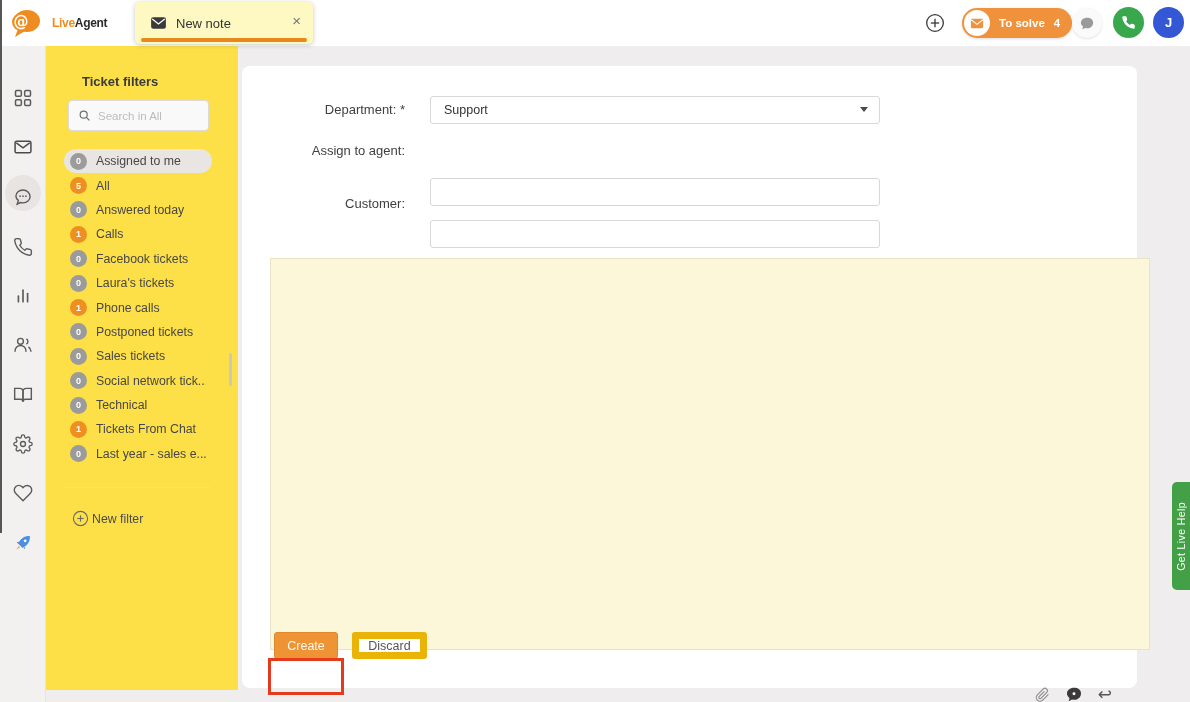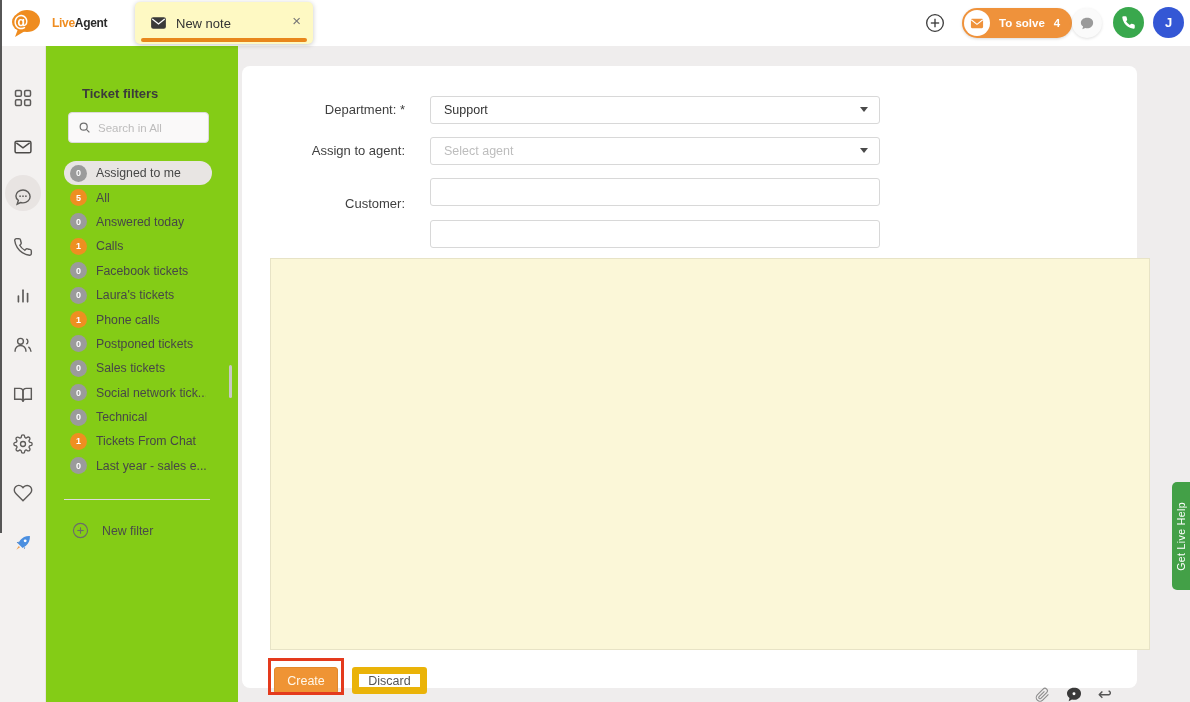--- a/index.html
+++ b/index.html
@@ -32,60 +32,60 @@
   .avatar { position:absolute; left:1153px; top:7px; width:31px; height:31px; background:#3457d5;
             color:#fff; font-size:13px; font-weight:bold; }
 
   
   .rail { position:absolute; left:0; top:46px; width:46px; height:656px; background:#f3f1f0; border-right:1px solid #e6e3e1; }
   .rail-icon { position:absolute; left:13px; width:20px; height:20px; color:#5d5b59; }
   .rail-active-bg { position:absolute; left:5px; top:129px; width:36px; height:36px; border-radius:50%; background:#e8e4e2; }
   .dark-edge { position:absolute; left:0; top:0; width:2px; height:533px; background:#565656; z-index:9; }
 
   
-  .filters { position:absolute; left:46px; top:46px; width:192px; height:656px; background:#84cc16; }
+  .filters { position:absolute; left:46px; top:34px; width:192px; height:656px; background:#fde047; }
   .filters-title { position:absolute; left:36px; top:40px; font-size:13px; font-weight:bold; color:#3b3b3b; }
   .search-box { position:absolute; left:22px; top:66px; width:141px; height:31px; background:#faf9f9;
                 border:1px solid #dcdada; border-radius:4px; display:flex; align-items:center; }
   .search-box input { border:none; outline:none; background:transparent; font-size:11.5px; color:#555;
                       width:100px; margin-left:7px; font-family:"Liberation Sans", sans-serif; }
   .search-box input::placeholder { color:#bdbcbc; }
   .search-icon { margin-left:9px; display:flex; }
 
   .filter-list { position:absolute; left:18px; top:115px; width:148px; display:flex; flex-direction:column; }
   .filter-item { display:flex; align-items:center; gap:9px; height:24.4px; padding:0 6px; border-radius:13px; cursor:pointer; }
   .filter-item.selected { background:#e8e5e3; }
   .badge { width:17px; height:17px; min-width:17px; border-radius:50%; color:#fff; font-size:9px; font-weight:bold;
            display:flex; align-items:center; justify-content:center; }
   .badge-orange { background:#ee8f21; }
   .badge-gray { background:#9b9b9b; }
   .filter-label { font-size:12.3px; color:#474747; white-space:nowrap; overflow:hidden; }
 
   .filters-divider { position:absolute; left:18px; top:453px; width:146px; height:1px; background:#dddbdb; }
-  .new-filter { position:absolute; left:26px; top:476px; display:flex; align-items:center; gap:13px; cursor:pointer; }
+  .new-filter { position:absolute; left:26px; top:476px; display:flex; align-items:center; gap:3px; cursor:pointer; }
   .new-filter-label { font-size:12.3px; color:#4a4a4a; }
   .panel-scrollbar { position:absolute; left:183px; top:319px; width:3px; height:33px; background:#c9c7c6; border-radius:2px; }
 
   
   .card { position:absolute; left:242px; top:66px; width:895px; height:622px; background:#fff; border-radius:8px; }
   .form-label { position:absolute; width:160px; right:770px; text-align:right; font-size:13px; color:#3f3f3f; line-height:28px; }
   .form-field { position:absolute; left:188px; width:450px; height:28px; border:1px solid #d8d8d8; border-radius:3px;
                 background:#fff; display:flex; align-items:center; }
   .field-value { font-size:12.5px; color:#333; margin-left:13px; }
   .field-placeholder { font-size:12.5px; color:#bdbdbd; margin-left:13px; }
   .field-caret { position:absolute; right:11px; top:10px; width:0; height:0;
                  border-left:4px solid transparent; border-right:4px solid transparent; border-top:5px solid #4a4a4a; }
   .form-field input { border:none; outline:none; width:100%; height:100%; margin:0 13px; font-size:12.5px;
                       color:#333; background:transparent; font-family:"Liberation Sans", sans-serif; }
 
   .editor { position:absolute; left:28px; top:192px; width:880px; height:392px; background:#fbf7d8;
             border:1px solid #e7e3c6; resize:none; outline:none; font-family:"Liberation Sans", sans-serif;
             font-size:13px; color:#333; padding:10px; }
 
-  .btn { position:absolute; top:601px; height:27px; border-radius:3px; font-size:12.5px; cursor:pointer;
+  .btn { position:absolute; top:566px; height:27px; border-radius:3px; font-size:12.5px; cursor:pointer;
          display:flex; align-items:center; justify-content:center; font-family:"Liberation Sans", sans-serif; }
   .btn-create { left:32px; width:64px; background:#ef9434; color:#fff7e9; border:1px solid #e1882c; }
   .btn-discard { left:110px; width:75px; background:#fff; color:#555; border:7px solid #eab308; }
   .annotation-box { position:absolute; left:26px; top:592px; width:76px; height:37px;
                     border:3px solid #e43a1d; z-index:8; pointer-events:none; }
 
   .editor-tools { position:absolute; right:25px; top:620px; display:flex; align-items:center; gap:16px; }
   .return-icon { font-size:17px; color:#555; line-height:1; }
 
   
@@ -341,24 +341,20 @@
 
   <div class="card">
 
     <div class="form-label" style="top:30px; left:3px; right:auto; width:160px;">Department: *</div>
     <div class="form-field" style="top:30px">
       <span class="field-value">Support</span>
       <span class="field-caret"></span>
     </div>
 
     <div class="form-label" style="top:71px; left:3px; right:auto; width:160px;">Assign to agent:</div>
-    <div class="form-field" style="top:71px">
-      <span class="field-placeholder">Select agent</span>
-      <span class="field-caret"></span>
-    </div>
 
     <div class="form-label" style="top:124px; left:3px; right:auto; width:160px;">Customer:</div>
     <div class="form-field" style="top:112px">
       <input type="text" value="" style="">
     </div>
 
     <div class="form-field" style="top:154px">
       <input type="text" value="" style="">
     </div>
 

